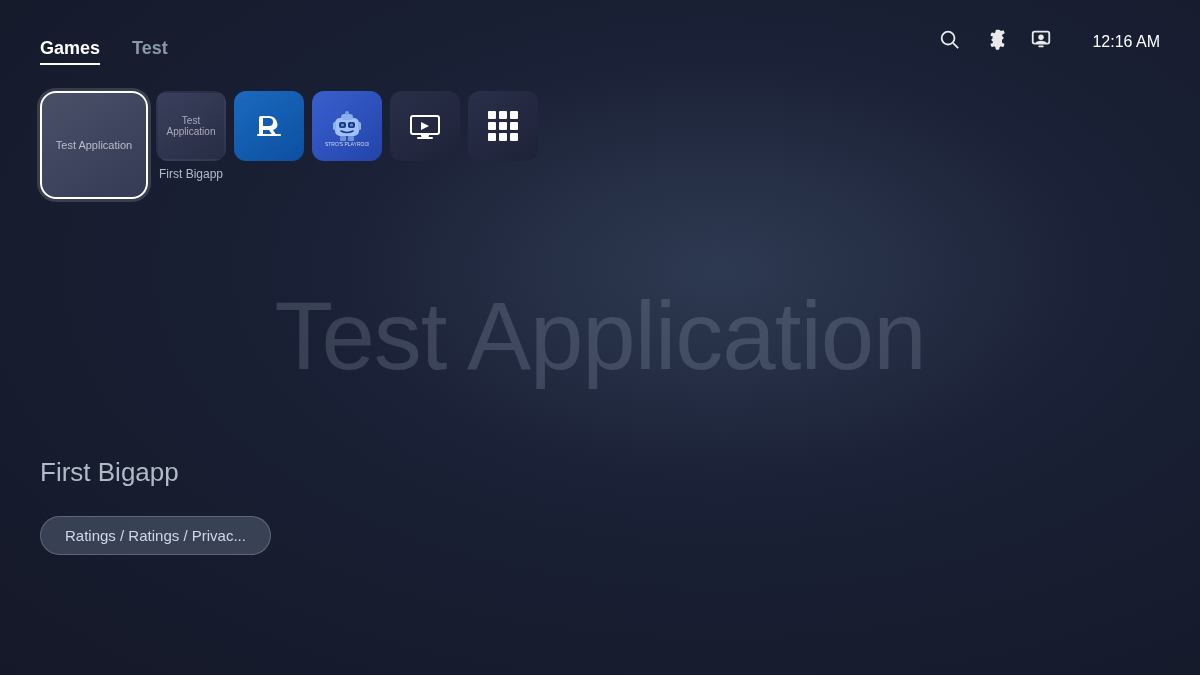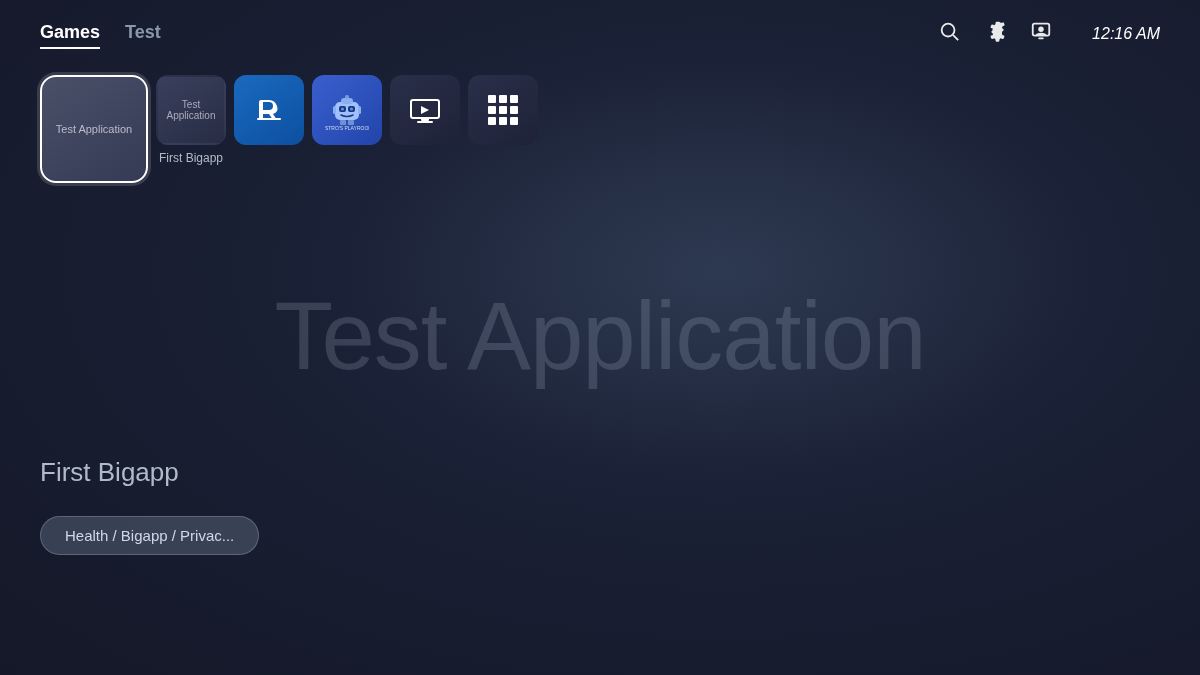--- a/index.html
+++ b/index.html
@@ -18,22 +18,23 @@
     .top-nav {
       display: flex;
       align-items: center;
       padding: 18px 40px;
       position: relative;
       z-index: 10;
     }
 
     .nav-tabs {
       display: flex;
-      gap: 25px;
+      gap: 32px;
       flex: 1;
+      margin-top: 16px;
     }
 
     .nav-tab {
       font-size: 18px;
       font-weight: 600;
       cursor: pointer;
       padding: 4px 0;
       color: #fff;
     }
 
@@ -43,21 +44,20 @@
     }
 
     .nav-tab.inactive {
       color: #8899aa;
     }
 
     .nav-icons {
       display: flex;
       align-items: center;
       gap: 24px;
-      font-style: italic;
     }
 
     .nav-icon {
       font-size: 20px;
       color: #fff;
       cursor: pointer;
       opacity: 0.9;
     }
 
     .nav-time {
@@ -318,14 +318,14 @@
       </div>
     </div>
   </div>
 
 </div>
 
 <div class="bg-title">Test Application</div>
 
 <div class="bottom-info">
   <div class="bottom-subtitle">First Bigapp</div>
-  <div class="health-btn">Health / Bigapp / Privac...</div>
+  <div class="health-btn">Ratings / Ratings / Privac...</div>
 </div>
 
 </body></html>

